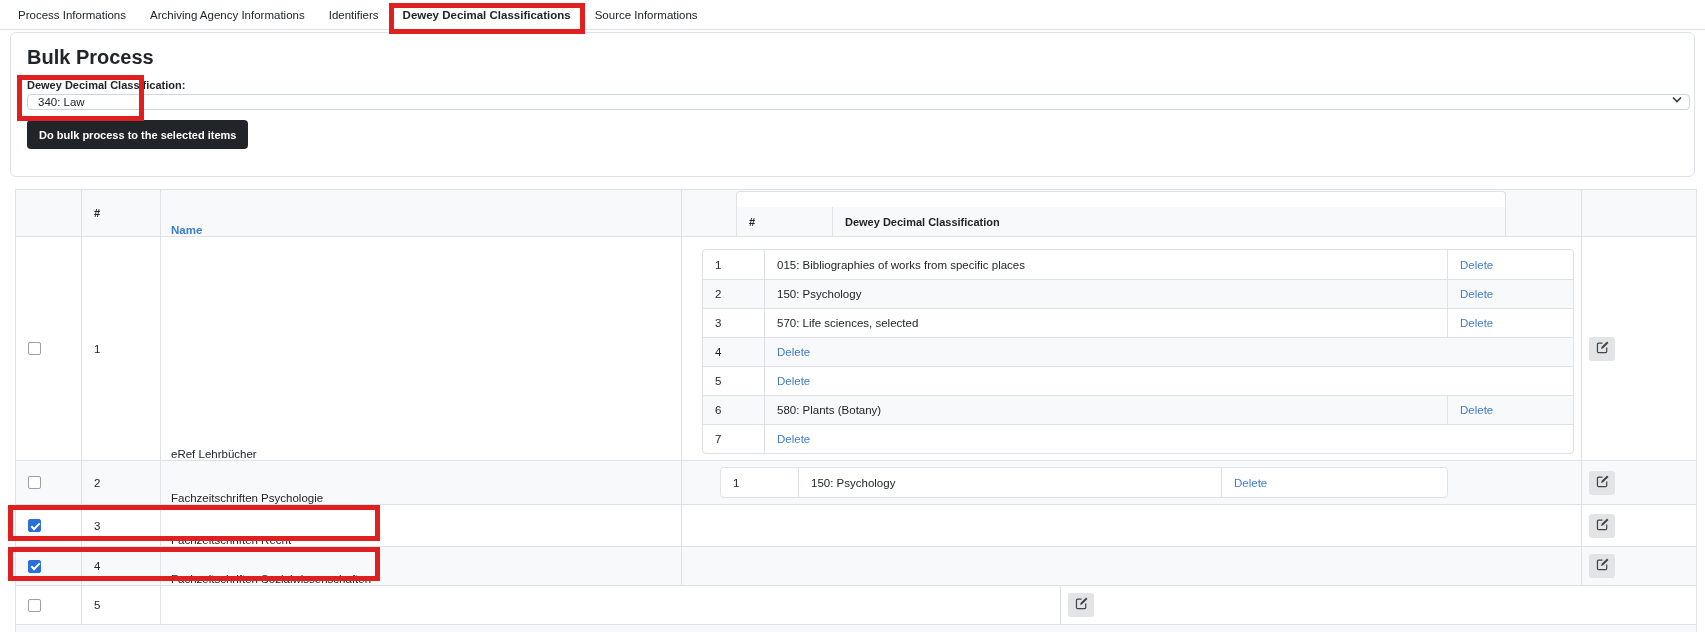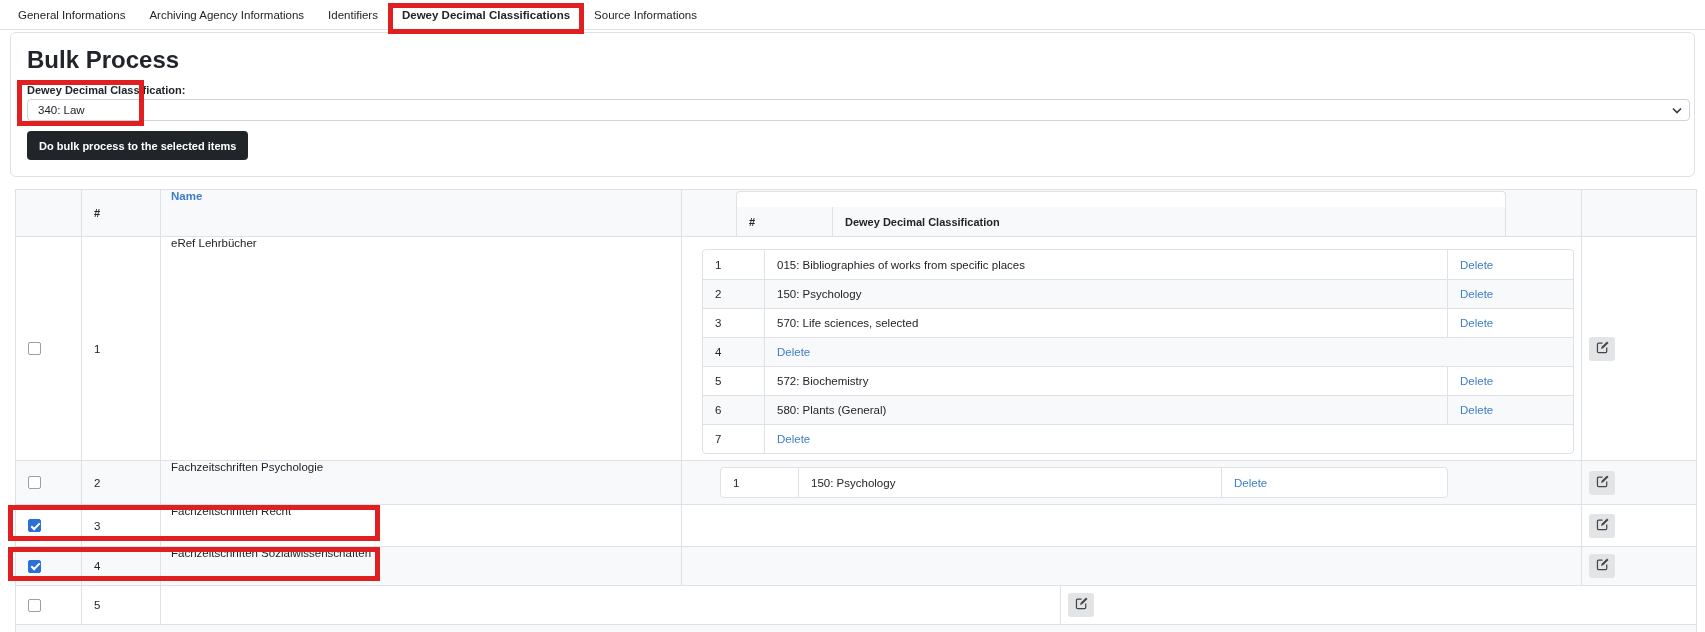--- a/index.html
+++ b/index.html
@@ -20,25 +20,25 @@
   .tab-hl {
     position:absolute; left:-2px; right:-2px; top:-6px; height:31px;
     border:5px solid #e02020; pointer-events:none; z-index:5;
   }
   
   .panel {
     position:absolute; top:32px; left:10px; width:1685px; height:145px;
     border:1px solid #dee2e6; border-radius:6px;
     padding:13px 4px 0 16px;
   }
-  .panel h1 { margin:0 0 10px 0; font-size:24px; font-weight:bold; }
+  .panel h1 { margin:0 0 10px 0; font-size:20px; font-weight:bold; }
   .field { position:relative; }
   .field label { display:block; font-size:11px; font-weight:bold; line-height:13px; }
   .field select {
-    display:block; width:100%; height:22px; margin-top:2px;
+    display:block; width:100%; height:16px; margin-top:2px;
     font-family:"Liberation Sans", sans-serif; font-size:11.5px; color:#212529;
     border:1px solid #ced4da; border-radius:4px; background:#fff;
     padding:0 20px 0 10px; -webkit-appearance:none; appearance:none;
   }
   .select-chevron { position:absolute; right:8px; bottom:5px; pointer-events:none; }
   .field-hl {
     position:absolute; left:-10px; top:-4px; width:127px; height:46px;
     border:5px solid #e02020; pointer-events:none; z-index:5;
   }
   .bulk-btn {
@@ -50,21 +50,21 @@
   
   .tbl {
     position:absolute; top:189px; left:15px; width:1682px;
     border:1px solid #dee2e6; border-bottom:none; background:#fff;
   }
   .trow { display:flex; width:100%; }
   .trow + .trow { border-top:1px solid #dee2e6; }
   .trow.stripe { background:#f8f9fa; }
   .c-check  { width:66px;  border-right:1px solid #dee2e6; display:flex; align-items:center; padding-left:12px; }
   .c-num    { width:79px;  border-right:1px solid #dee2e6; display:flex; align-items:center; padding-left:12px; }
-  .c-name   { width:521px; border-right:1px solid #dee2e6; display:flex; align-items:flex-start; padding-left:10px; }
+  .c-name   { width:521px; border-right:1px solid #dee2e6; display:flex; align-items:flex-end; padding-left:10px; }
   .c-ddc    { width:900px; border-right:1px solid #dee2e6; position:relative; }
   .c-action { flex:1; display:flex; align-items:center; padding-left:7px; }
   .thead { height:46px; background:#f8f9fa; }
   .thead .c-num, .thead .c-ddc { font-weight:bold; font-size:11px; }
   .name-link { color:#3e7dc8; font-weight:bold; text-decoration:none; cursor:pointer; }
   
   .nhead { position:absolute; left:54px; top:0; width:845px; height:100%; }
   .nhead-topstrip {
     position:absolute; left:0; top:1px; width:770px; height:16px;
     background:#fff; border:1px solid #dee2e6; border-bottom:none;
@@ -104,21 +104,21 @@
   }
   
   .row-hl { position:absolute; border:5px solid #e02020; pointer-events:none; z-index:5; }
   .row-hl.hl-row3 { left:8px; top:505px; width:372px; height:36px; }
   .row-hl.hl-row4 { left:8px; top:547px; width:372px; height:34px; }
 </style>
 </head>
 <body>
 
 <div class="tabbar">
-  <div class="tab">General Informations</div>
+  <div class="tab">Process Informations</div>
   <div class="tab">Archiving Agency Informations</div>
   <div class="tab">Identifiers</div>
   <div class="tab active">
     <span>Dewey Decimal Classifications</span>
     <span class="tab-hl"></span>
   </div>
   <div class="tab">Source Informations</div>
 </div>
 
 <div class="panel">
@@ -189,28 +189,27 @@
             </div>
         </div>
         <div class="nrow stripe">
           <div class="ncell nc-num">4</div>
           <div class="ncell nc-del">
               <a class="del-link">Delete</a>
             </div>
         </div>
         <div class="nrow">
           <div class="ncell nc-num">5</div>
-          <div class="ncell nc-label">572: Biochemistry</div>
           <div class="ncell nc-del">
               <a class="del-link">Delete</a>
             </div>
         </div>
         <div class="nrow stripe">
           <div class="ncell nc-num">6</div>
-          <div class="ncell nc-label">580: Plants (General)</div>
+          <div class="ncell nc-label">580: Plants (Botany)</div>
           <div class="ncell nc-del">
               <a class="del-link">Delete</a>
             </div>
         </div>
         <div class="nrow">
           <div class="ncell nc-num">7</div>
           <div class="ncell nc-del">
               <a class="del-link">Delete</a>
             </div>
         </div>

